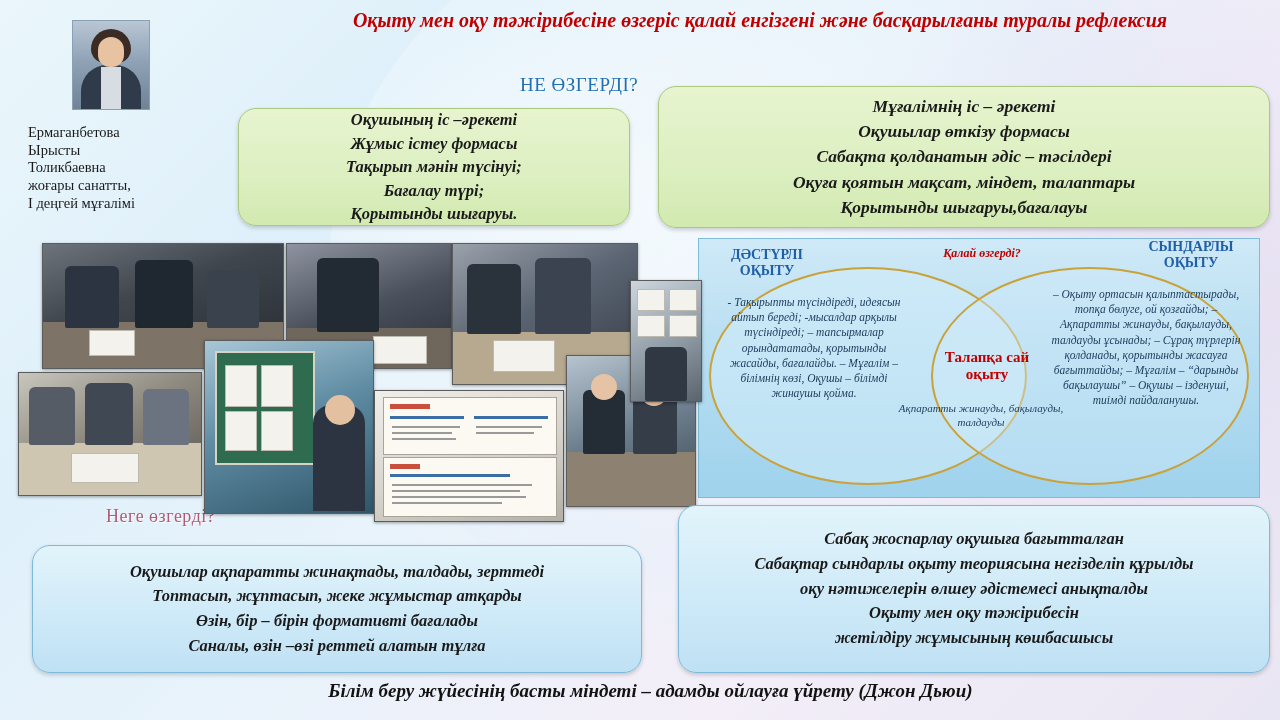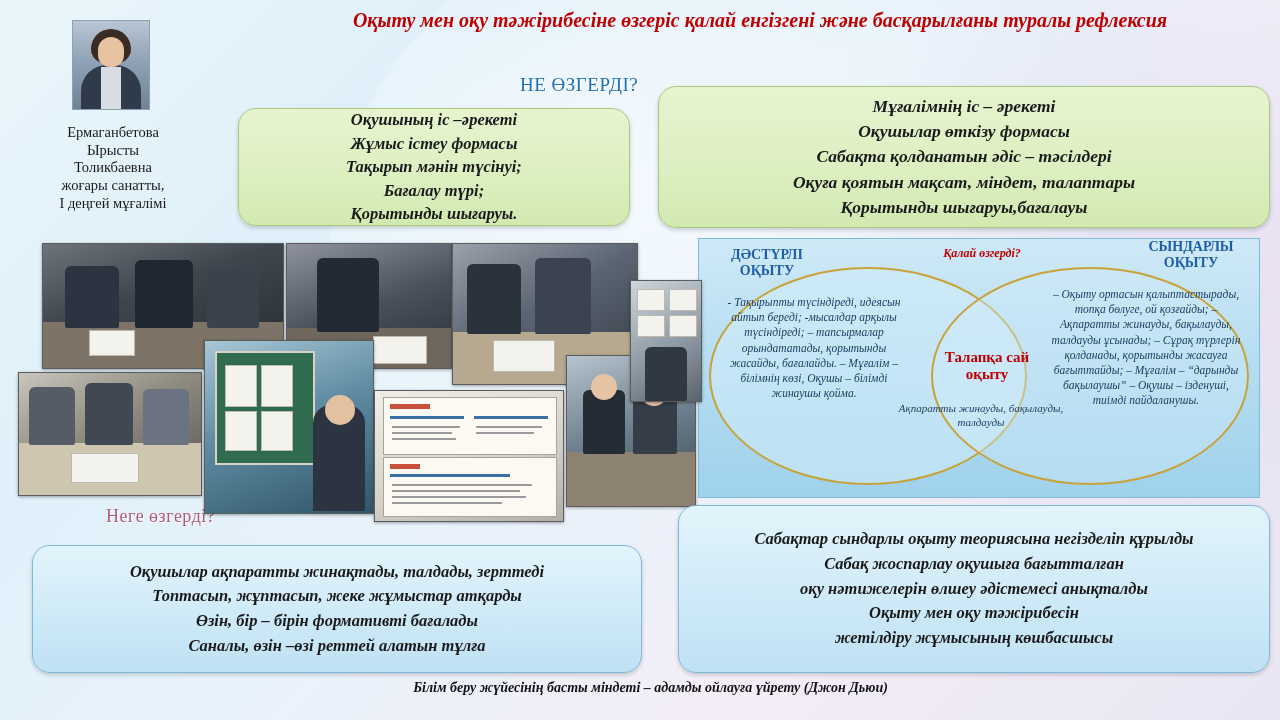--- a/index.html
+++ b/index.html
@@ -83,21 +83,20 @@
     background: #2f3b4a; border-radius: 26px 26px 0 0;
   }
   .portrait .shirt {
     position: absolute; left: 28px; top: 46px; width: 20px; height: 42px;
     background: #d8dde3;
   }
   .name-block {
     position: absolute;
     left: 28px; top: 124px;
     width: 170px;
-    text-align: center;
     font-size: 14.5px;
     color: #1a1a1a;
     line-height: 1.22;
   }
 
   
   .box {
     position: absolute;
     border-radius: 18px;
     box-sizing: border-box;
@@ -136,21 +135,21 @@
     font-size: 16.5px; line-height: 1.5;
   }
   .box p { margin: 0; }
 
   .footer {
     position: absolute;
     left: 0; right: 0; top: 680px;
     text-align: center;
     font-style: italic;
     font-weight: bold;
-    font-size: 14px;
+    font-size: 19px;
     color: #121212;
     margin-left: 21px;
   }
 
   
   #venn-panel {
     position: absolute;
     left: 698px; top: 238px;
     width: 560px; height: 258px;
     background: linear-gradient(180deg, #cfe9f7 0%, #b9dff2 40%, #9fd2ec 100%);
@@ -402,21 +401,21 @@
   <div>
     <p>Оқушылар  ақпаратты жинақтады, талдады, зерттеді</p>
     <p>Топтасып, жұптасып, жеке жұмыстар атқарды</p>
     <p>Өзін, бір – бірін формативті бағалады</p>
     <p>Саналы, өзін –өзі реттей алатын тұлға</p>
   </div>
 </div>
 
 <div class="box box-blue" id="box-lessons-result">
   <div>
+    <p>Сабақ жоспарлау оқушыға бағытталған</p>
     <p>Сабақтар сындарлы оқыту теориясына негізделіп құрылды</p>
-    <p>Сабақ жоспарлау оқушыға бағытталған</p>
     <p>оқу нәтижелерін өлшеу әдістемесі анықталды</p>
     <p>Оқыту мен оқу тәжірибесін</p>
     <p>жетілдіру жұмысының  көшбасшысы</p>
   </div>
 </div>
 
 <div class="footer">Білім беру жүйесінің басты міндеті – адамды ойлауға үйрету  (Джон Дьюи)</div>
 
 </body></html>

